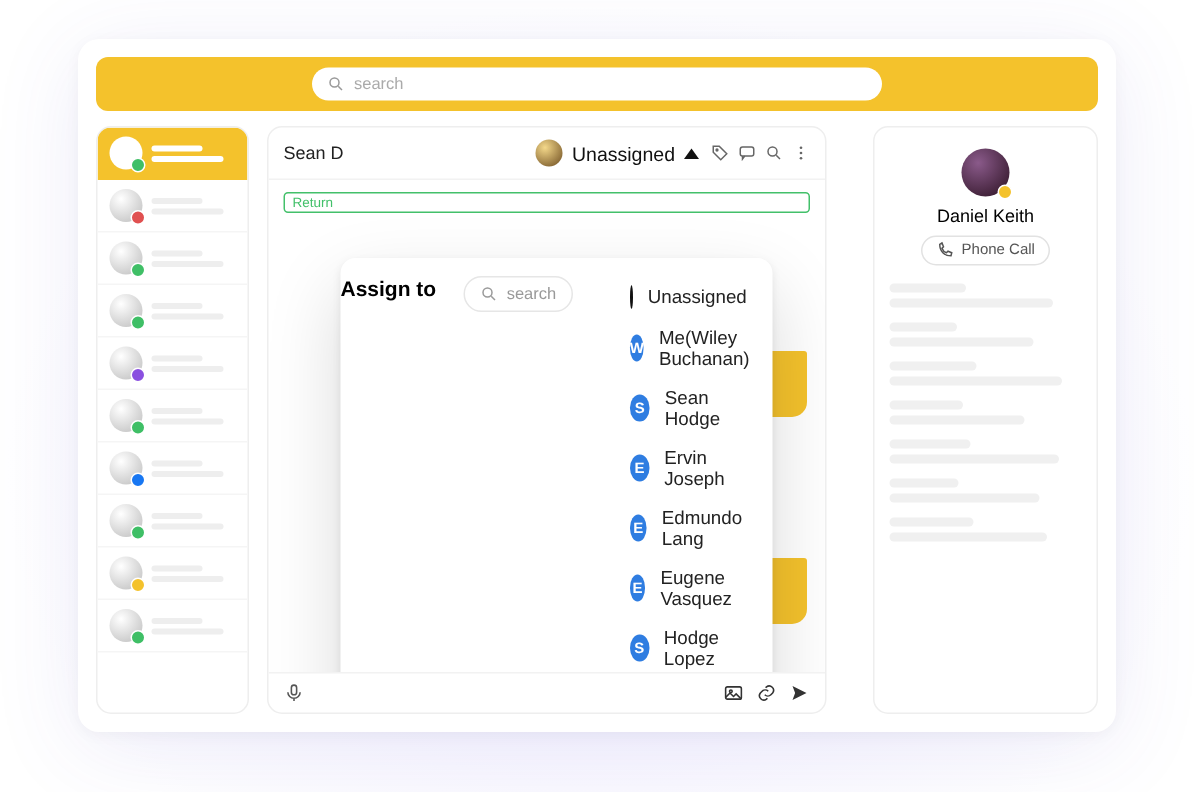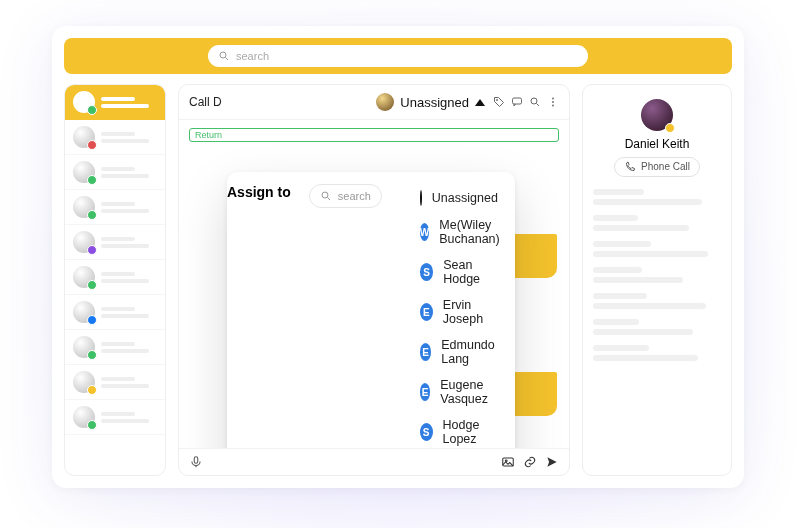--- a/index.html
+++ b/index.html
@@ -30,21 +30,21 @@
   font-size: 11px; color: #aaa;
 }
 
 .cols { display: flex; gap: 12px; margin-top: 10px; flex: 1; min-height: 0; }
 .panel {
   background: #fff; border: 1px solid #eee; border-radius: 10px;
   overflow: hidden;
 }
 .sidebar { width: 102px; flex-shrink: 0; display: flex; flex-direction: column; }
 .main { flex: 1; position: relative; display: flex; flex-direction: column; }
-.rightbar { width: 150px; flex-shrink: 0; display: flex; flex-direction: column; align-items: center; padding: 14px 10px; }
+.rightbar { width: 150px; flex-shrink: 0; display: flex; flex-direction: column; align-items: center; padding: 14px 10px; margin-left: 19px; }
 
 
 .side-item {
   display: flex; align-items: center; gap: 6px; padding: 6px 8px;
   border-bottom: 1px solid #f5f5f5;
 }
 .side-item.active { background: #f4c22c; border-radius: 8px 8px 0 0; border-bottom-color: transparent;}
 .side-item.active .line { background: #fff; }
 .avatar {
   width: 22px; height: 22px; border-radius: 50%; position: relative; flex-shrink:0;
@@ -253,21 +253,21 @@
           </div>
           <div class="lines">
             <div class="line short"></div>
             <div class="line med"></div>
           </div>
         </div>
       </div>
 
     <div class="panel main">
       <div class="main-head">
-        <span>Call D</span>
+        <span>Sean D</span>
         <span class="spacer"></span>
         <div class="assign-pill">
           <span class="av-sm"></span>
           <span>Unassigned</span>
           <span class="tri-up"></span>
         </div>
         <div class="icon-row">
           <svg class="icon" viewBox="0 0 24 24" fill="none" stroke="#666" stroke-width="2">
               <path d="M3 3h8l10 10-8 8L3 11z"></path>
               <circle cx="8" cy="8" r="1.2"></circle>

